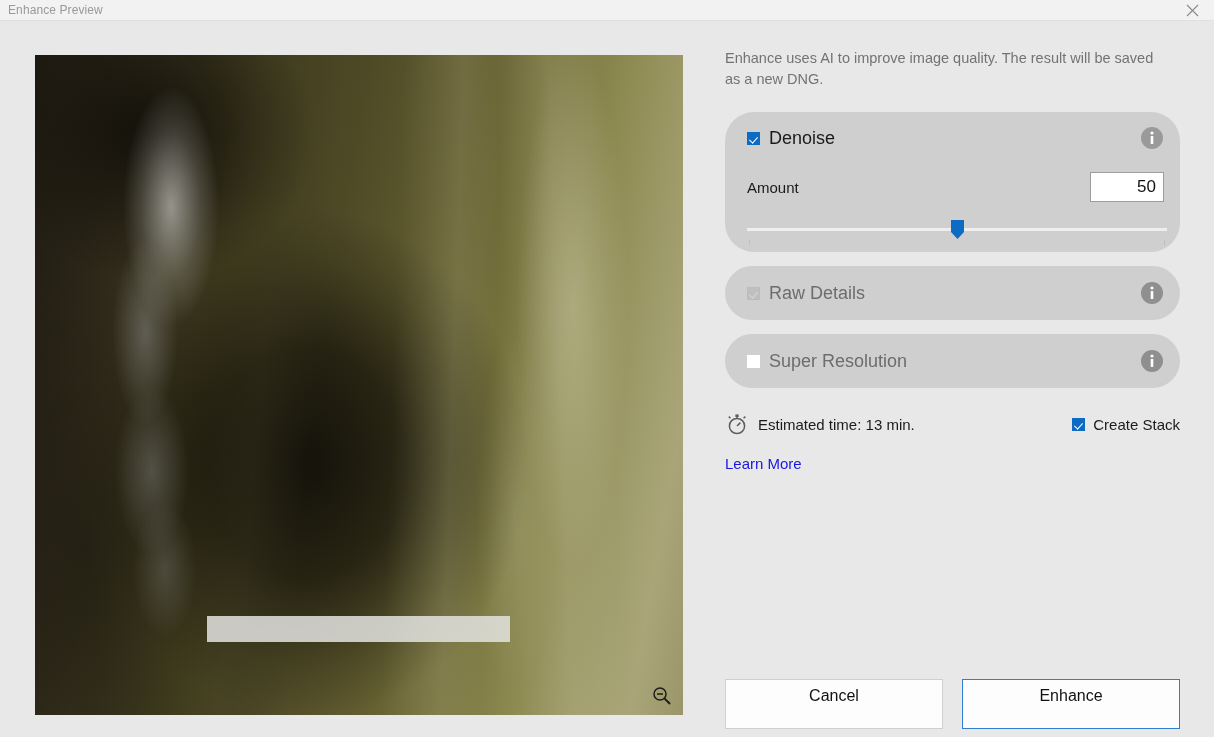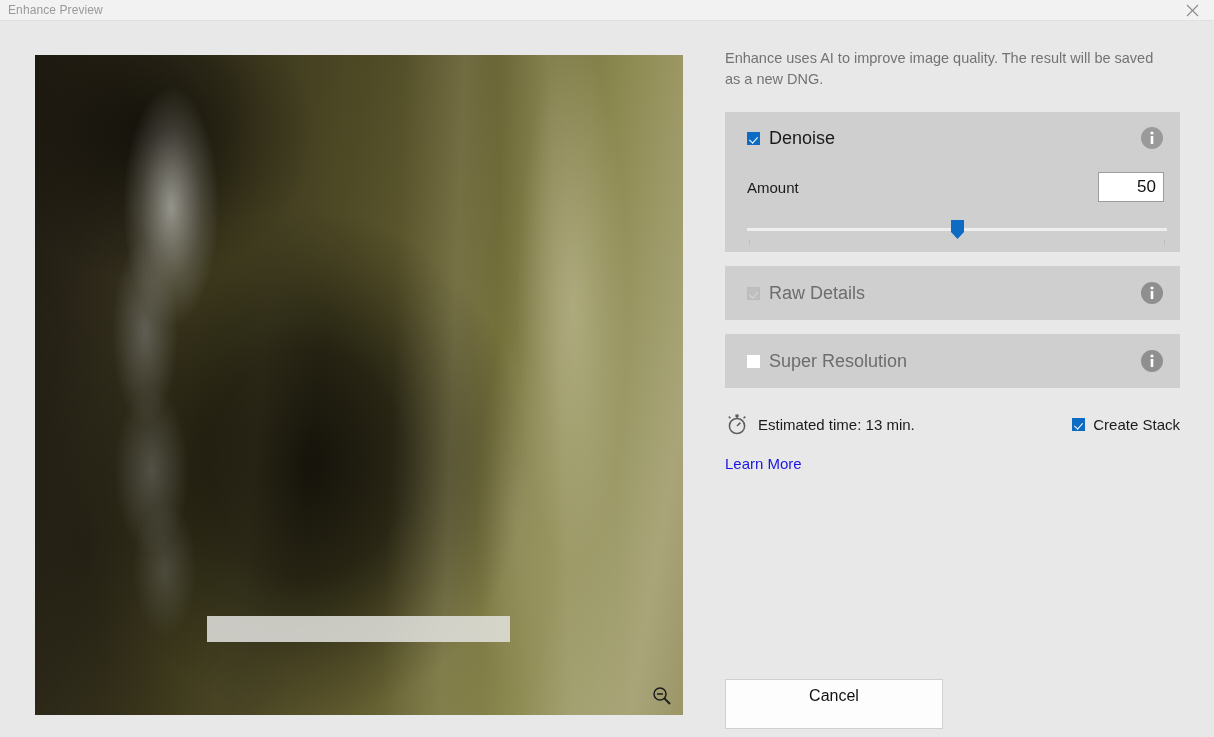--- a/index.html
+++ b/index.html
@@ -134,20 +134,21 @@
     color: #737373;
     width: 432px;
     margin: 0 0 22px 0;
   }
 
   .option-card {
     position: relative;
     background: #cfcfcf;
     width: 455px;
     box-sizing: border-box;
+    border-radius: 29px;
   }
   #card-denoise { height: 140px; padding: 14px 16px 0 22px; }
   #card-rawdetails,
   #card-superres {
     height: 54px;
     margin-top: 14px;
     display: flex;
     align-items: center;
     padding: 0 16px 0 22px;
   }
@@ -217,21 +218,21 @@
     align-items: center;
     margin-top: 22px;
     width: 100%;
   }
   #amount-label {
     font-size: 15px;
     color: #1b1b1b;
   }
   #amount-value {
     margin-left: auto;
-    width: 66px;
+    width: 74px;
     height: 30px;
     background: #ffffff;
     border: 1px solid #9d9d9d;
     box-sizing: border-box;
     text-align: right;
     font-size: 17px;
     color: #111111;
     line-height: 28px;
     padding-right: 7px;
     font-family: "Liberation Sans", sans-serif;
@@ -436,13 +437,14 @@
       <div class="cb checked"></div>
       <div id="create-stack-label">Create Stack</div>
     </div>
   </div>
 
   <a id="learn-more" href="#">Learn More</a>
 </div>
 
 <div id="footer">
   <div class="dlg-button" id="cancel-button">Cancel</div>
+  <div class="dlg-button" id="enhance-button">Enhance</div>
 </div>
 
 </body></html>

